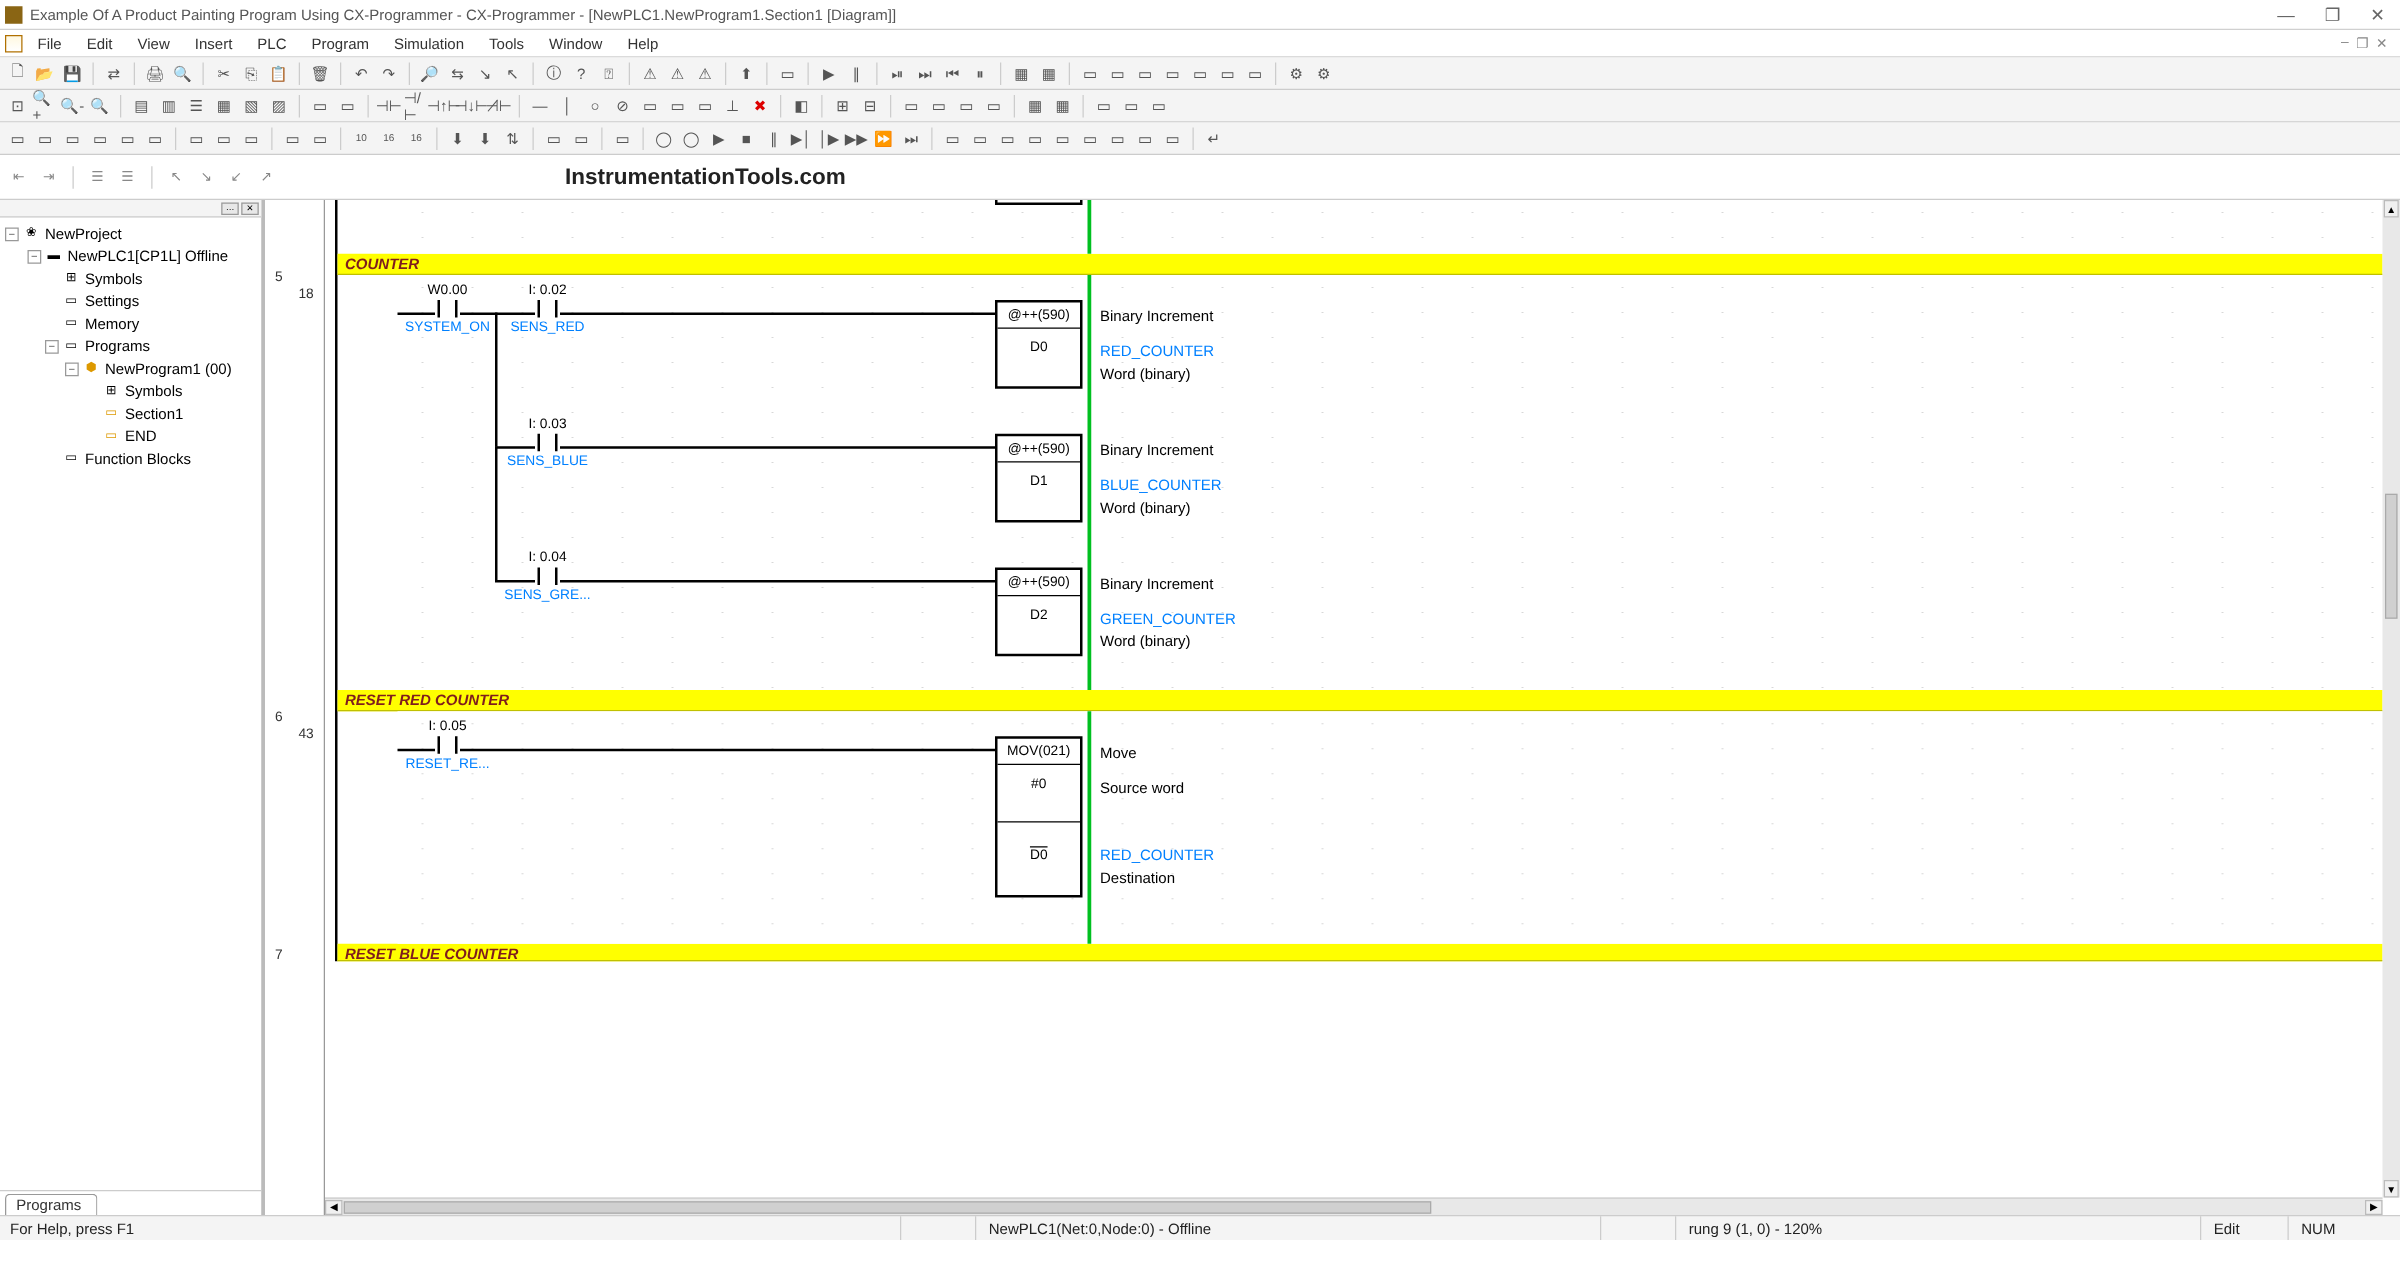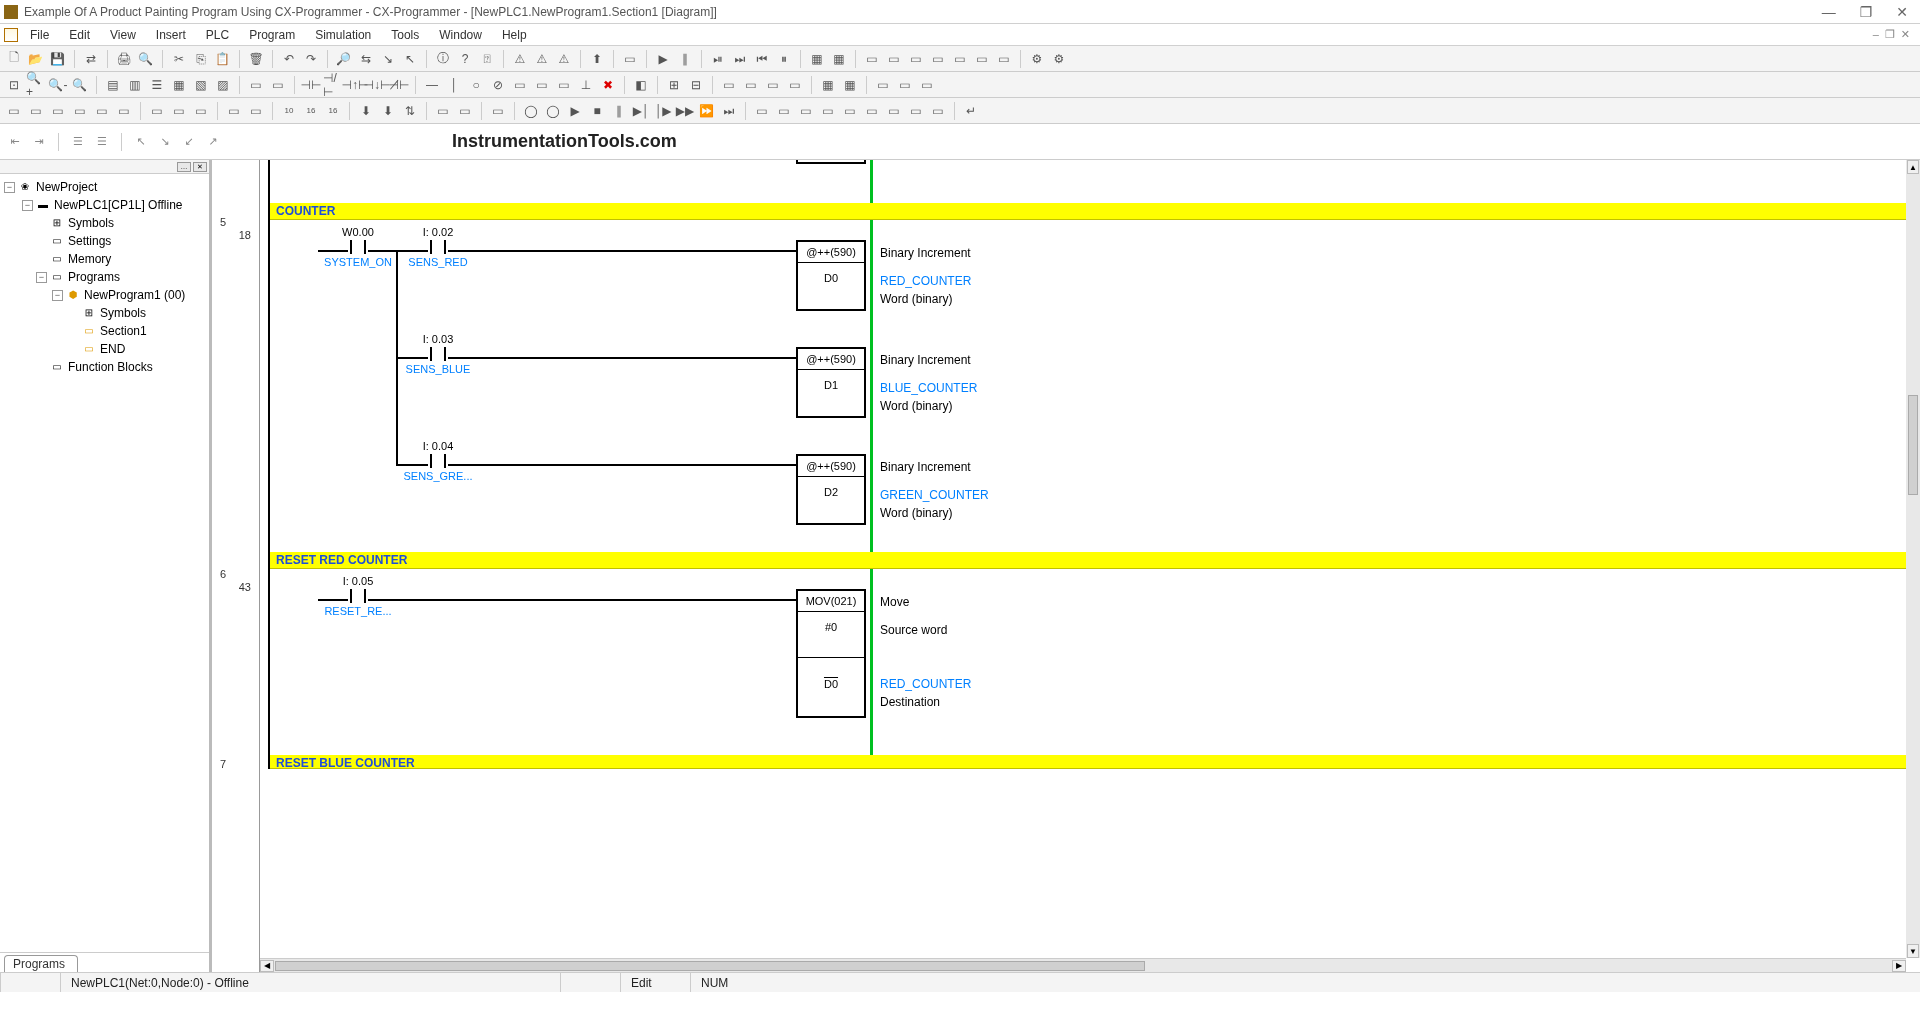--- a/index.html
+++ b/index.html
@@ -30,21 +30,21 @@
 .tree-icon { width:14px; height:14px; margin-right:4px; display:inline-flex; align-items:center; justify-content:center; font-size:10px;}
 .tree-indent { display:inline-block;}
 .proj-tab { height:20px; border-top:1px solid #ccc; display:flex; align-items:flex-end;}
 .proj-tab-inner { border:1px solid #999; border-bottom:none; background:#fff; padding:1px 12px 1px 8px; font-size:12px; color:#333; border-top-left-radius:4px; border-top-right-radius:4px; margin-left:4px;}
 .ladder-area { flex:1; display:flex; background:#fff; position:relative;}
 .rung-nums { width:48px; border-right:1px solid #999; background:#fff; font-size:11px; color:#333;}
 .rung-nums div { padding:1px 4px; text-align:left;}
 .ladder-scroll { flex:1; overflow:hidden; position:relative;}
 .ladder-content { position:absolute; top:-40px; left:0; right:14px; font-size:12px;}
 .ladder-rail { border-left:2px solid #000; margin-left:8px;}
-.rung-header { background:#ffff00; font-weight:700; padding:1px 6px; border-bottom:1px solid #c0c000; color:#1d4ed8;}
+.rung-header { background:#ffff00; font-weight:700; padding:1px 6px; border-bottom:1px solid #c0c000; color:#7f1d1d;font-style:italic;}
 .rung-body { background:#fff; position:relative; border-bottom:0;margin-left:48px;}
 .bus-green { position:absolute; top:0; bottom:0; width:3px; background:#00c020;}
 .contact { position:absolute; text-align:center; font-size:11px;}
 .contact .addr { color:#000;}
 .contact .sym { height:18px; display:flex; align-items:center; justify-content:center;}
 .contact .sym .bar { width:2px; height:14px; background:#000; margin:0 6px;}
 .contact .name { color:#0080ff;}
 .hline { position:absolute; height:2px; background:#000;}
 .vline { position:absolute; width:2px; background:#000;}
 .inst-box { position:absolute; border:2px solid #000; background:#fff; text-align:center; font-size:11px; width:70px;}
@@ -499,18 +499,20 @@
         <div class="arrow">◀</div>
         <div class="thumb" style="flex:0 0 870px;"></div>
         <div style="flex:1;"></div>
         <div class="arrow">▶</div>
       </div>
     </div>
   </div>
 </div>
 
 <div class="status-bar">
+  <div style="padding:0 8px; flex:0 0 720px;">For Help, press F1</div>
   <div class="status-cell" style="flex:0 0 60px;"></div>
   <div class="status-cell" style="flex:0 0 500px;">NewPLC1(Net:0,Node:0) - Offline</div>
   <div class="status-cell" style="flex:0 0 60px;"></div>
+  <div class="status-cell" style="flex:0 0 420px;">rung 9 (1, 0)  - 120%</div>
   <div class="status-cell" style="flex:0 0 70px;">Edit</div>
   <div class="status-cell" style="flex:0 0 50px;">NUM</div>
 </div>
 
 </body></html>

